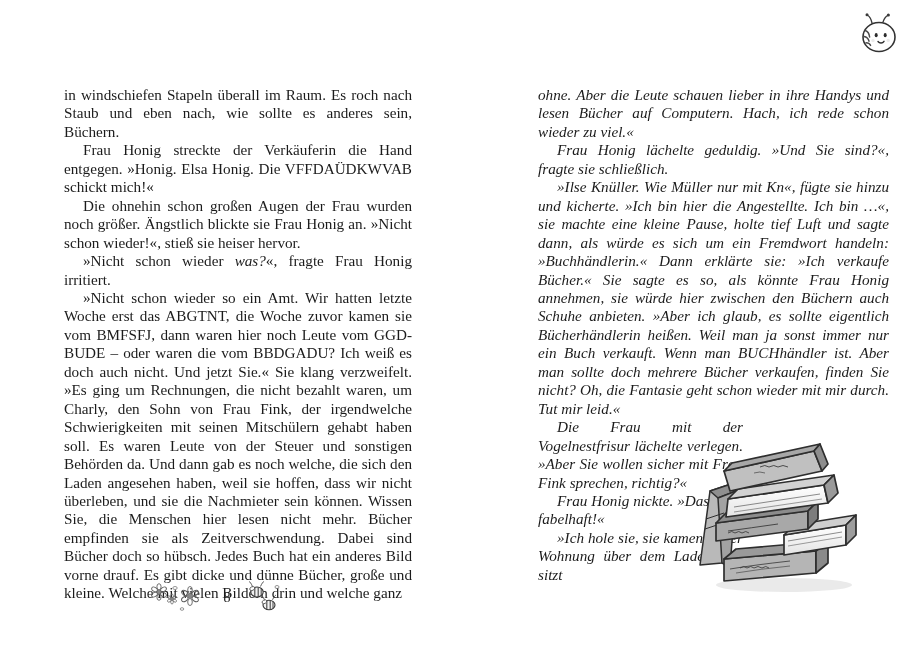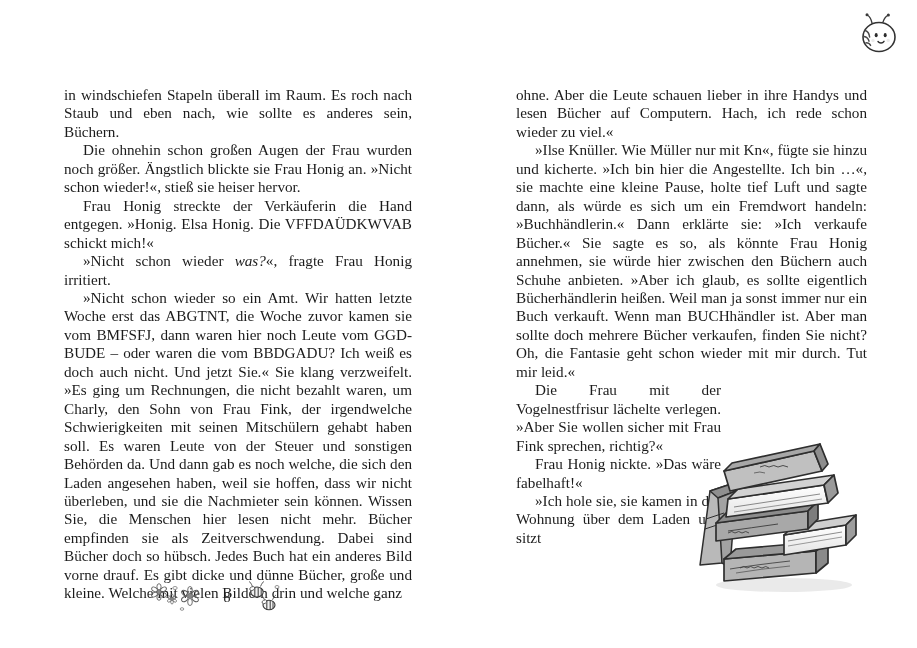--- a/index.html
+++ b/index.html
@@ -30,21 +30,21 @@
     width: 48px;
     height: 48px;
   }
 
   
   .page {
     position: absolute;
     top: 86px;
   }
   .page-left  { left: 64px;  width: 348px; }
-  .page-right { left: 516px; width: 351px; }
+  .page-right { left: 538px; width: 351px; font-style: italic; }
 
   .body-text {
     font-size: 15.2px;
     line-height: 18.45px;
     text-align: justify;
     text-justify: inter-word;
     hyphens: manual;
     -webkit-hyphens: manual;
   }
   .body-text p {
@@ -118,30 +118,31 @@
       <ellipse cx="30.2" cy="23.2" rx="1.5" ry="2.1" fill="#2b2b2b"></ellipse>
       <path d="M23 29.5 C24.6 31.6, 27.6 31.4, 29 29.3" stroke="#2b2b2b" stroke-width="1.4" fill="none" stroke-linecap="round"></path>
       <circle cx="18.0" cy="28.6" r="1.7" fill="#e8e8e8" opacity="0.85"></circle>
       <circle cx="33.2" cy="28.4" r="1.7" fill="#e8e8e8" opacity="0.85"></circle>
     </svg>
   </div>
 
   <div class="page page-left">
     <div class="body-text">
       <p>in windschiefen Stapeln überall im Raum. Es roch nach Staub und eben nach, wie sollte es anderes sein, Büchern.</p>
+      <p class="ind">Frau Honig streckte der Verkäuferin die Hand entgegen. »Honig. Elsa Honig. Die VFFDAÜDKWVAB schickt mich!«</p>
       <p class="ind">Die ohnehin schon großen Augen der Frau wurden noch größer. Ängstlich blickte sie Frau Honig an. »Nicht schon wieder!«, stieß sie heiser hervor.</p>
-      <p class="ind">Frau Honig streckte der Verkäuferin die Hand entgegen. »Honig. Elsa Honig. Die VFFDAÜDKWVAB schickt mich!«</p>
       <p class="ind">»Nicht schon wieder <i>was?</i>«, fragte Frau Honig irritiert.</p>
       <p class="ind">»Nicht schon wieder so ein Amt. Wir hatten letzte Woche erst das ABGTNT, die Woche zuvor kamen sie vom BMFSFJ, dann waren hier noch Leute vom GGD-BUDE – oder waren die vom BBDGADU? Ich weiß es doch auch nicht. Und jetzt Sie.« Sie klang verzweifelt. »Es ging um Rechnungen, die nicht bezahlt waren, um Charly, den Sohn von Frau Fink, der irgendwelche Schwierigkeiten mit seinen Mitschülern gehabt haben soll. Es waren Leute von der Steuer und sonstigen Behörden da. Und dann gab es noch welche, die sich den Laden angesehen haben, weil sie hoffen, dass wir nicht überleben, und sie die Nachmieter sein können. Wissen Sie, die Menschen hier lesen nicht mehr. Bücher empfinden sie als Zeitverschwendung. Dabei sind Bücher doch so hübsch. Jedes Buch hat ein anderes Bild vorne drauf. Es gibt dicke und dünne Bücher, große und kleine. Welche mit vielen Bildern drin und welche ganz</p>
     </div>
   </div>
 
   <div class="page page-right">
     <div class="body-text">
       <p>ohne. Aber die Leute schauen lieber in ihre Handys und lesen Bücher auf Computern. Hach, ich rede schon wieder zu viel.«</p>
+      <p class="ind">Frau Honig lächelte geduldig. »Und Sie sind?«, fragte sie schließlich.</p>
       <p class="ind">»Ilse Knüller. Wie Müller nur mit Kn«, fügte sie hinzu und kicherte. »Ich bin hier die Angestellte. Ich bin …«, sie machte eine kleine Pause, holte tief Luft und sagte dann, als würde es sich um ein Fremdwort handeln: »Buchhändlerin.« Dann erklärte sie: »Ich verkaufe Bücher.« Sie sagte es so, als könnte Frau Honig annehmen, sie würde hier zwischen den Büchern auch Schuhe anbieten. »Aber ich glaub, es sollte eigentlich Bücherhändlerin heißen. Weil man ja sonst immer nur ein Buch verkauft. Wenn man BUCHhändler ist. Aber man sollte doch mehrere Bücher verkaufen, finden Sie nicht? Oh, die Fantasie geht schon wieder mit mir durch. Tut mir leid.«</p>
     </div>
     <div class="body-text narrow-tail">
       <p class="ind">Die Frau mit der Vogelnestfrisur lächelte verlegen. »Aber Sie wollen sicher mit Frau Fink sprechen, richtig?«</p>
       <p class="ind">Frau Honig nickte. »Das wäre fabelhaft!«</p>
       <p class="ind">»Ich hole sie, sie kamen in der Wohnung über dem Laden und sitzt</p>
     </div>
   </div>
 
   <div class="book-stack">

